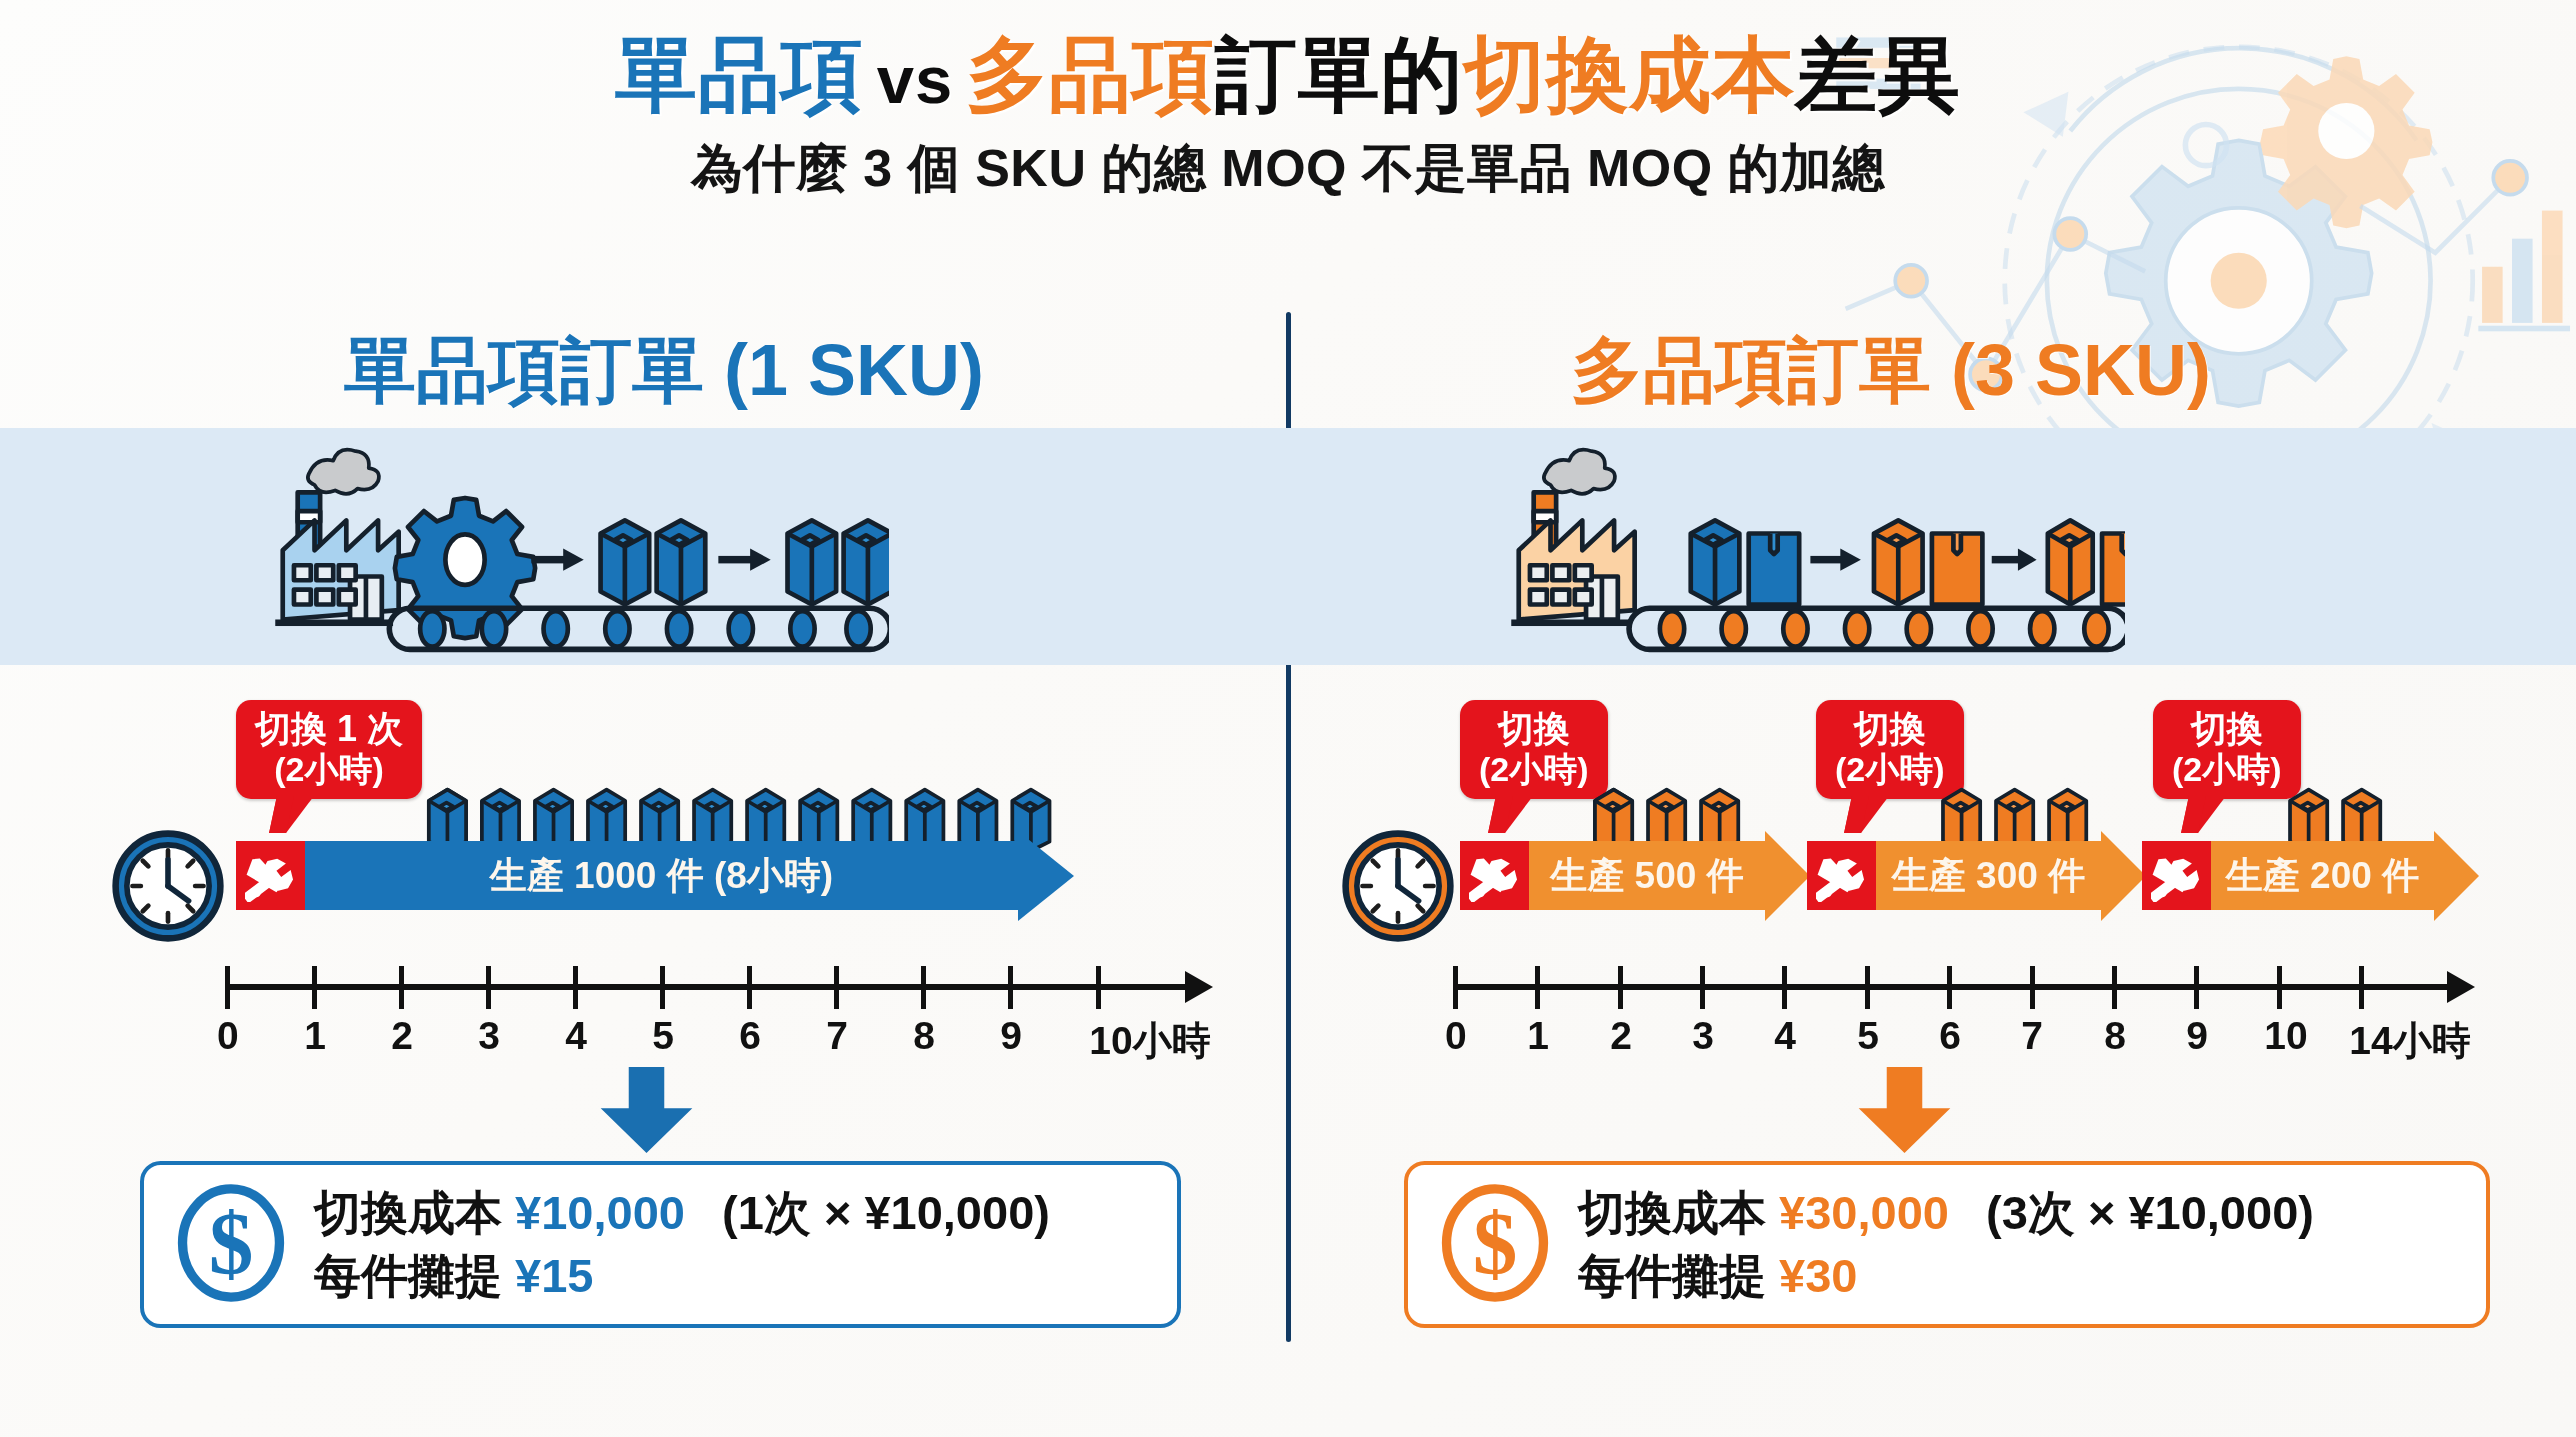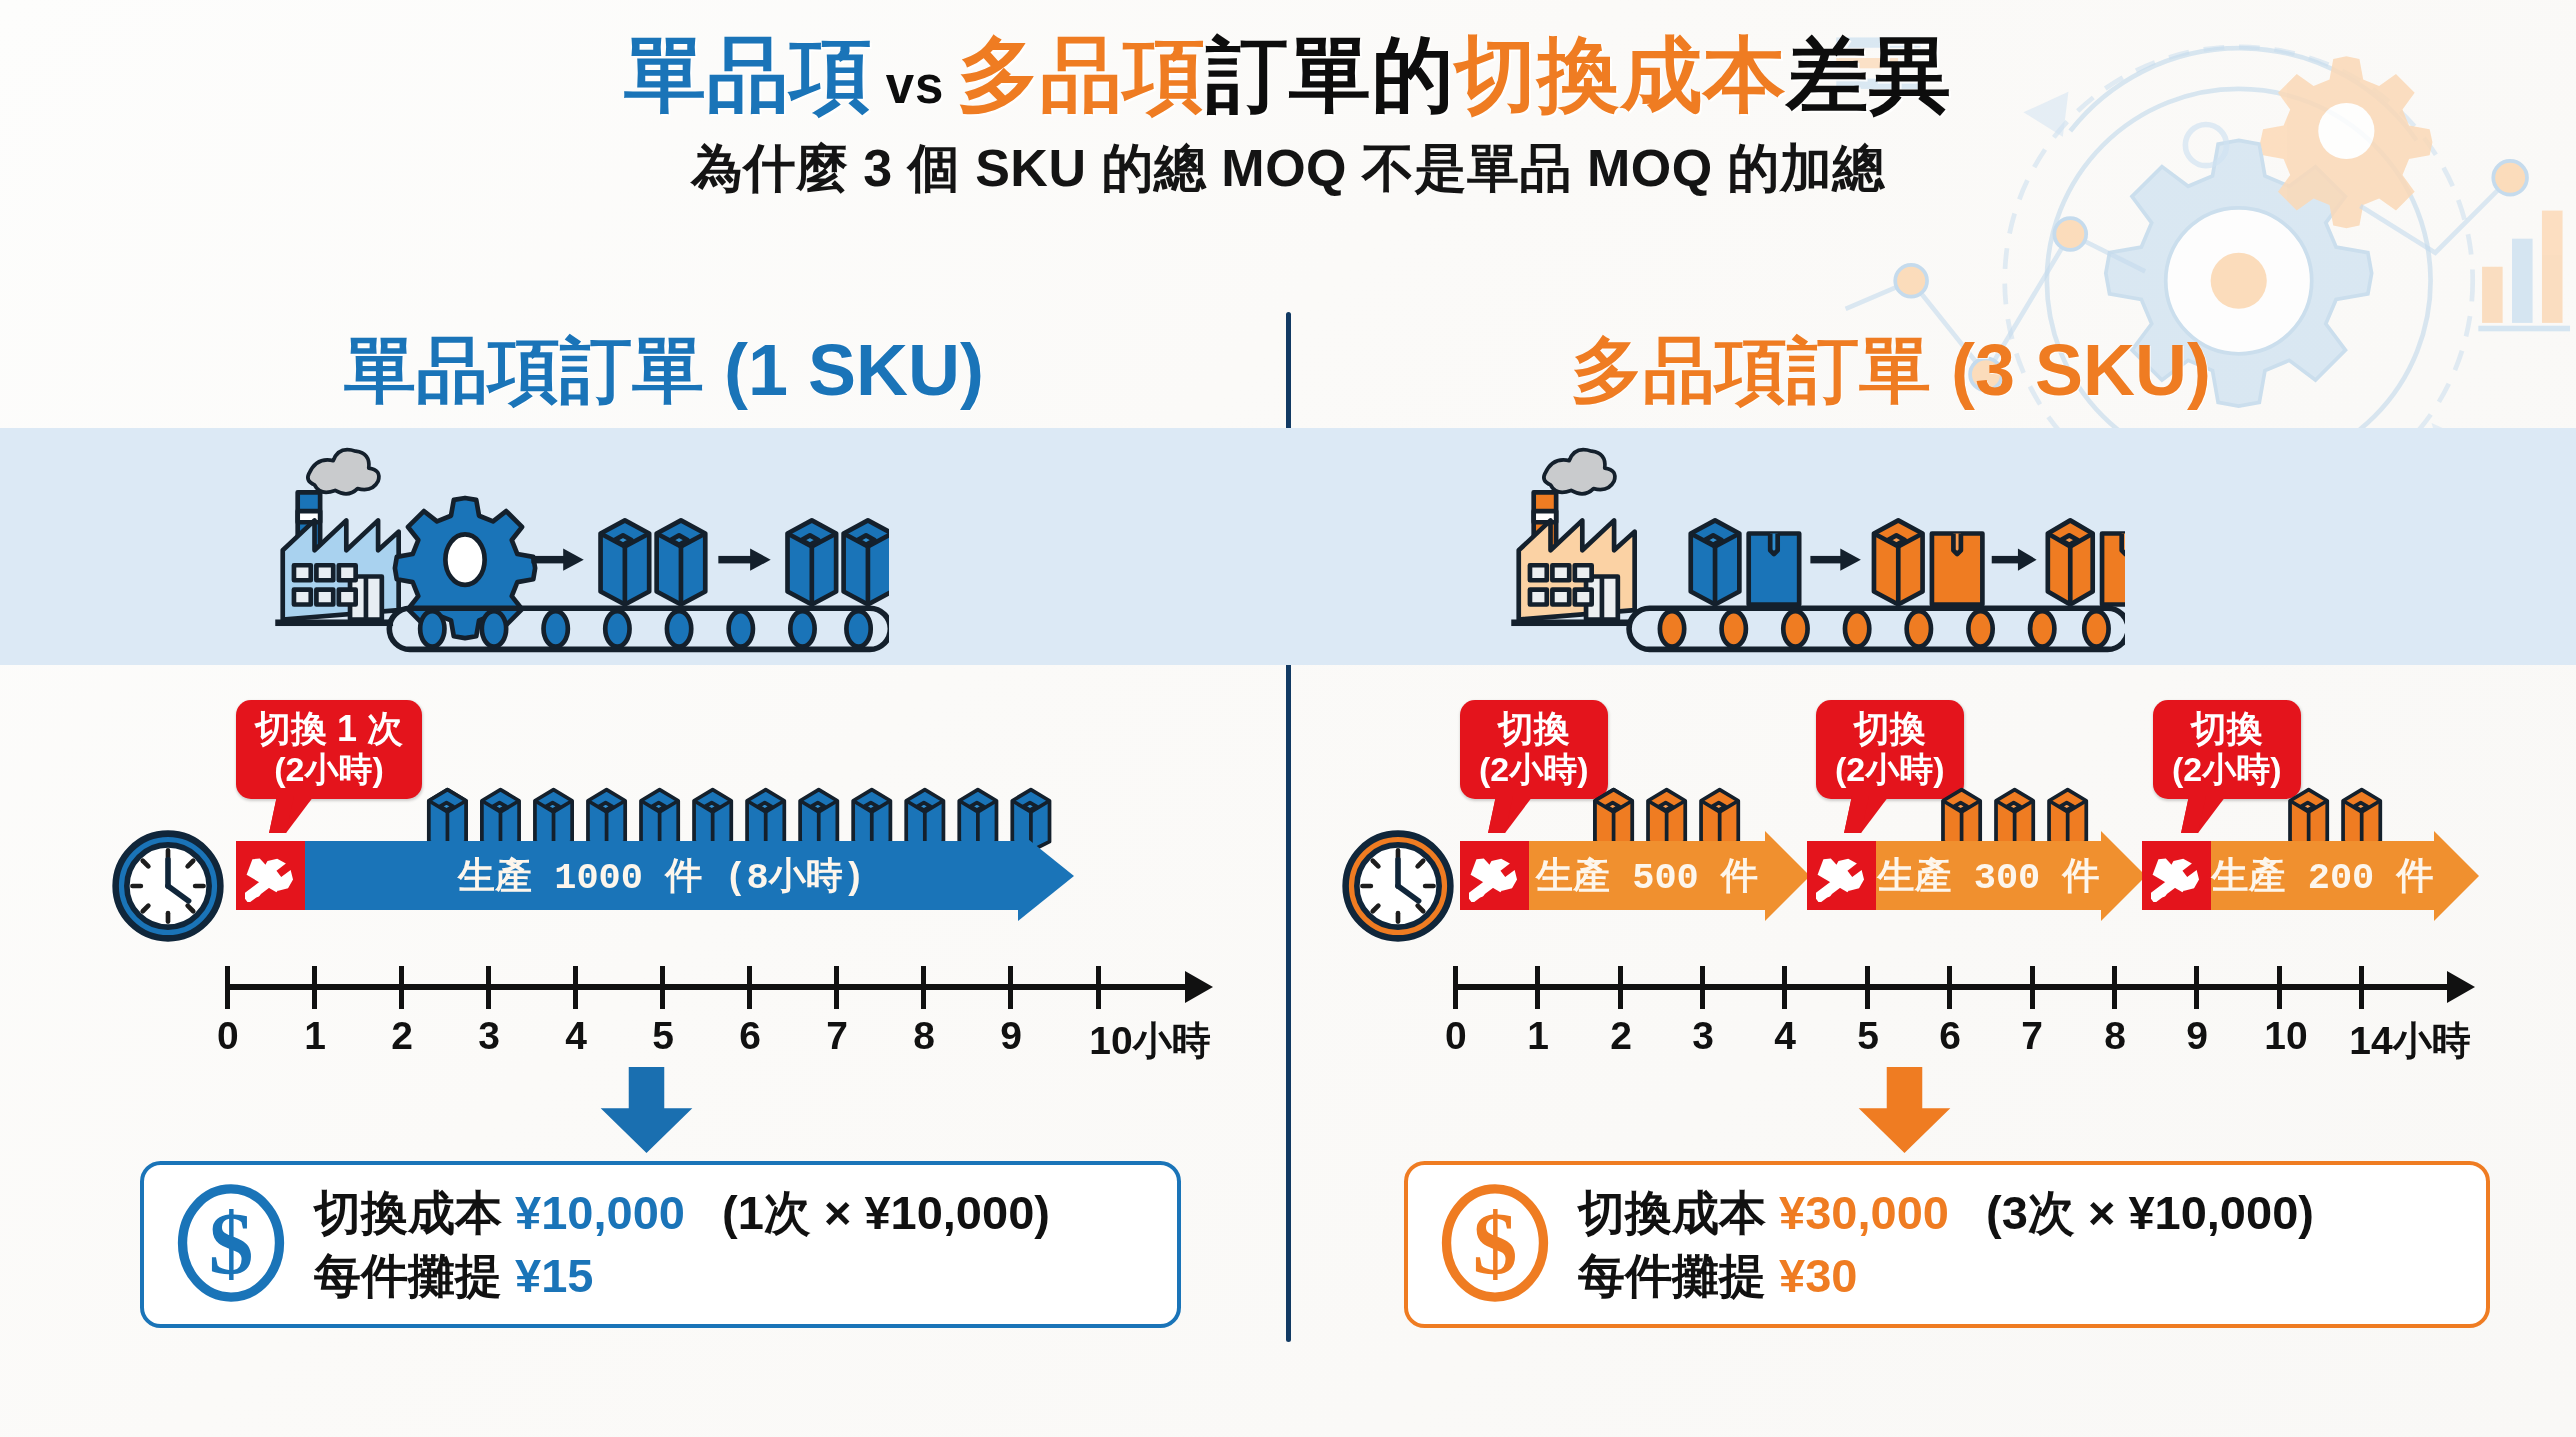--- a/index.html
+++ b/index.html
@@ -20,21 +20,21 @@
   
   #title-block { position: absolute; top: 32px; left: 0; width: 2576px; text-align: center; }
   #main-title {
     font-size: 82px; font-weight: 700; letter-spacing: 0.9px;
     line-height: 1.06; white-space: nowrap;
     text-shadow: 1.9px 1.9px 0 rgba(255,255,255,.85);
   }
   #main-title .b { color: #1a74b8; }
   #main-title .o { color: #ef7c22; }
   #main-title .k { color: #0d0d0d; }
-  #main-title .vs { color:#0d0d0d; font-size: 51px; padding: 0 13px; margin-top: 40px; }
+  #main-title .vs { color:#0d0d0d; font-size: 67px; padding: 0 13px; margin-top: 40px; }
   #subtitle {
     margin-top: 15px;
     font-size: 52px; font-weight: 700; color: #141414;
     white-space: nowrap; letter-spacing: 0.5px;
   }
 
   
   .col-head {
     position: absolute; top: 323px; font-size: 72px; font-weight: 700;
     white-space: nowrap; text-shadow: 0.9px 0.9px 0 rgba(255,255,255,.8);
@@ -81,21 +81,20 @@
   }
   .badge.narrow:after { left: 32px; }
 
   .boxrow { position: absolute; display: flex; }
   .seg { position: absolute; height: 69px; display: flex; align-items: center; }
   .seg .sw { width: 69px; height: 69px; background: #e4141c; display:flex; align-items:center; justify-content:center; }
   .seg .body {
     height: 69px; display: flex; align-items: center; justify-content: center;
     color: #fdf6ec; font-weight: 700; font-size: 37px; white-space: nowrap;
     padding: 0 7.5px;
-    font-family: Liberation Mono, monospace;
   }
   .seg .tip {
     width: 0; height: 0;
     border-top: 45px solid transparent;
     border-bottom: 45px solid transparent;
     margin-top: 0;
   }
 
   
   .axis { position: absolute; height: 66px; }

